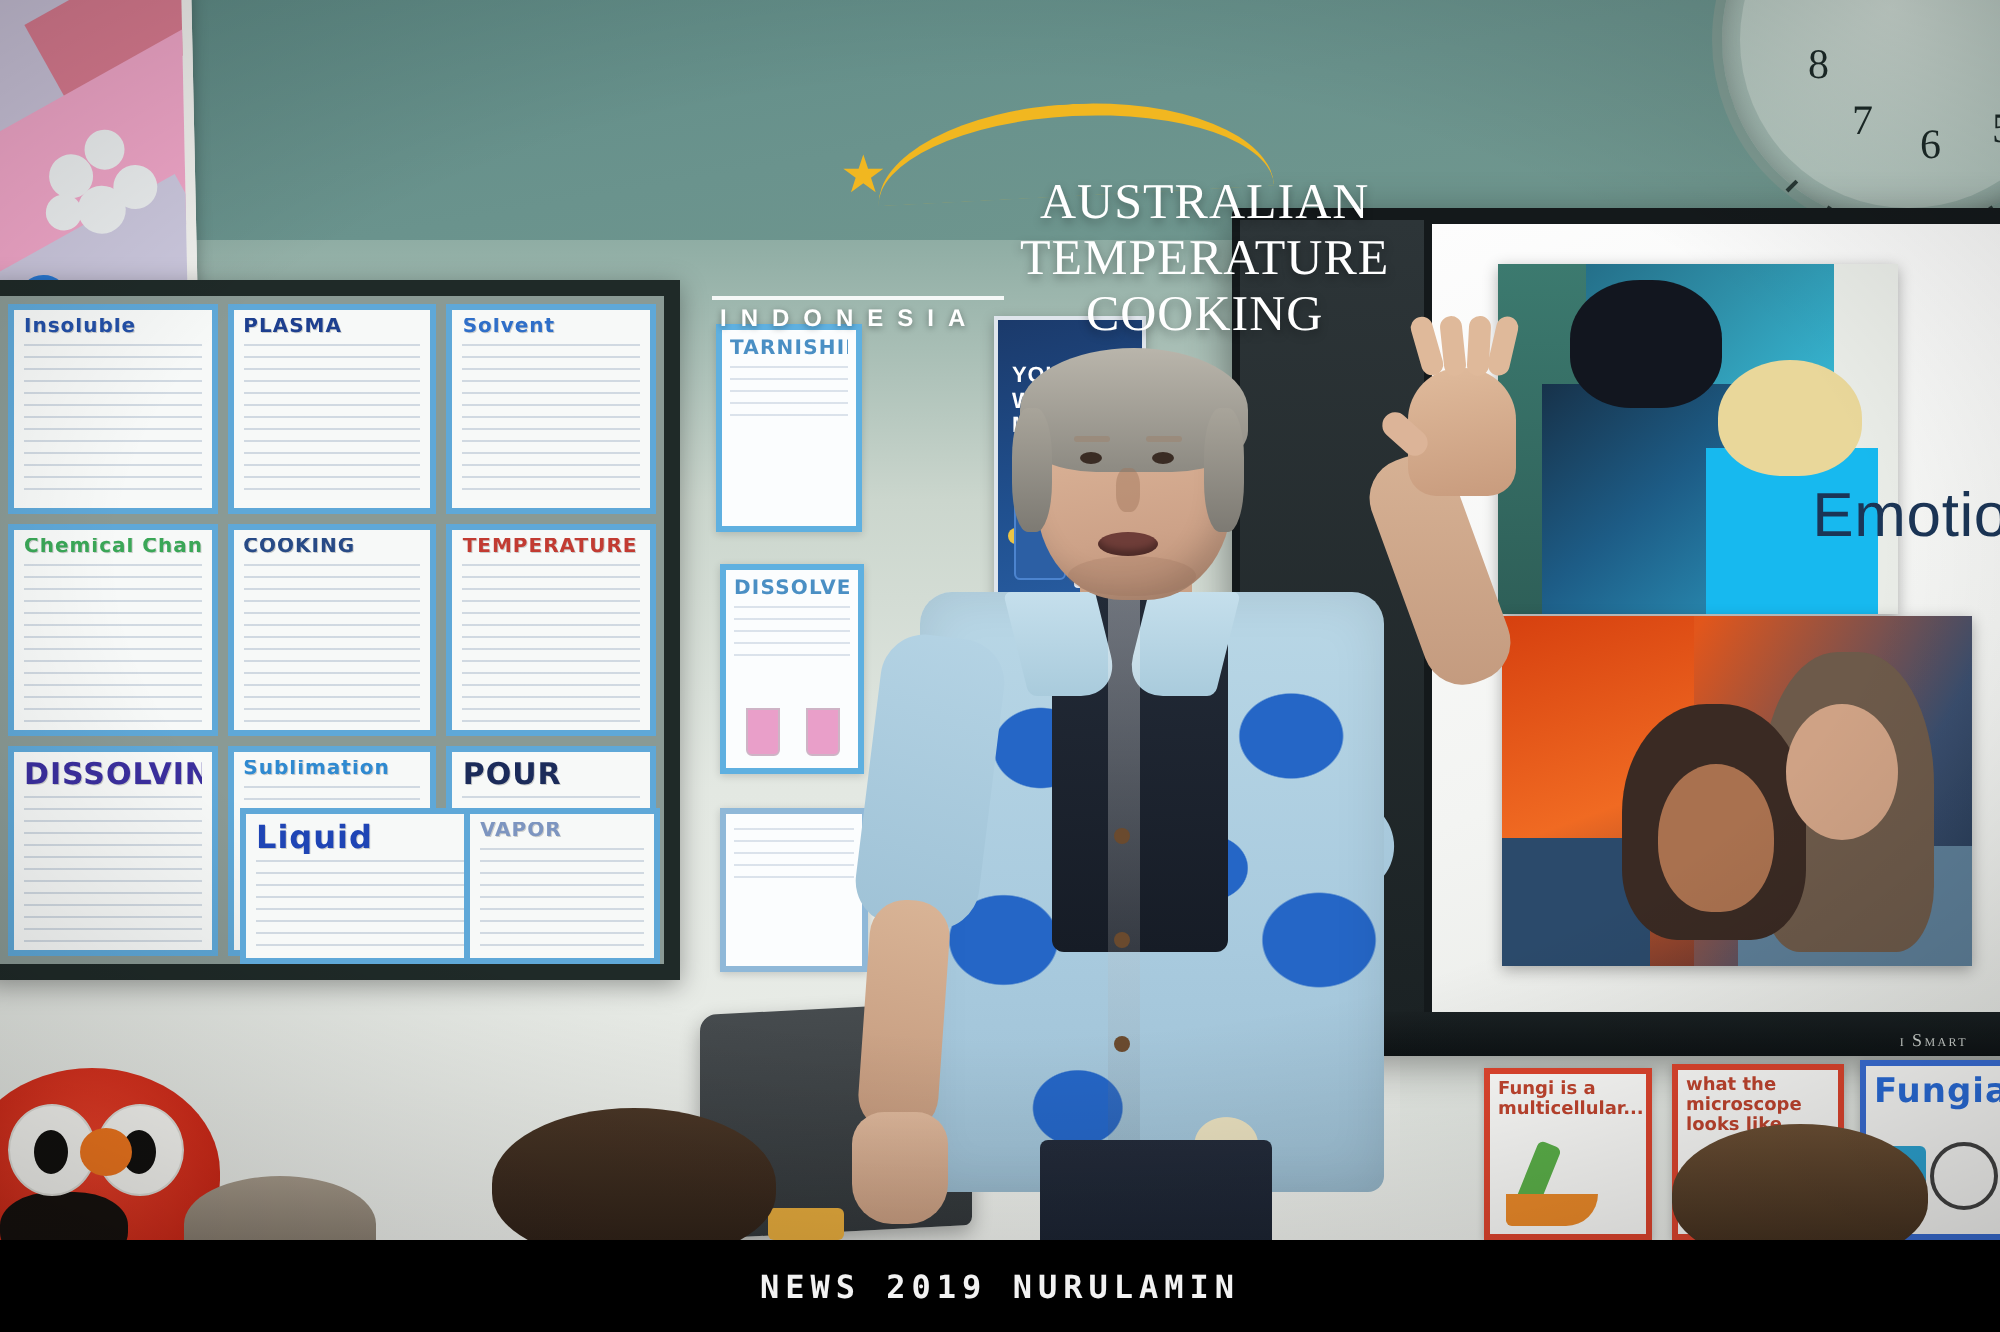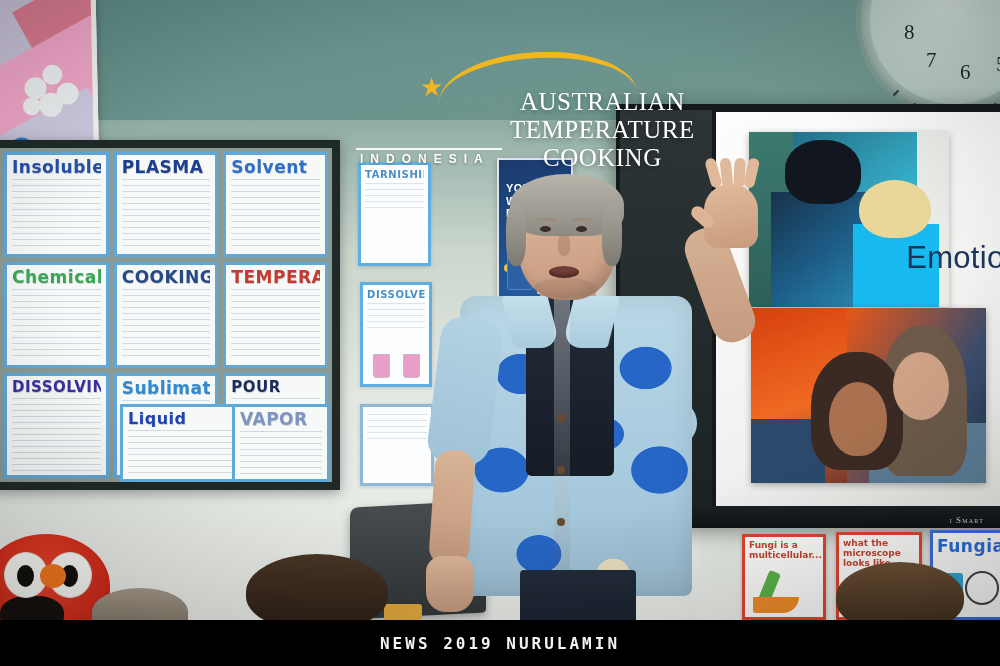--- a/index.html
+++ b/index.html
@@ -71,21 +71,21 @@
     gap:5px;
   }
   .poster {
     background:#f7f9f8;
     border:3px solid #5fa8d8;
     position:relative; overflow:hidden;
     display:flex; flex-direction:column;
     padding:4px 5px;
   }
   .poster .ptitle {
-    font-size:17px; font-weight:700; letter-spacing:.5px;
+    font-size:10px; font-weight:700; letter-spacing:.5px;
     color:#2350a8; line-height:1;
     font-family:"DejaVu Sans", sans-serif;
     text-shadow:.5px .5px 0 rgba(0,0,0,.18);
     white-space:nowrap; overflow:hidden;
   }
   .poster .pbody {
     margin-top:3px; flex:1;
     background:
       repeating-linear-gradient(180deg, rgba(80,110,150,.42) 0 1px, transparent 1px 6px);
     opacity:.55;

